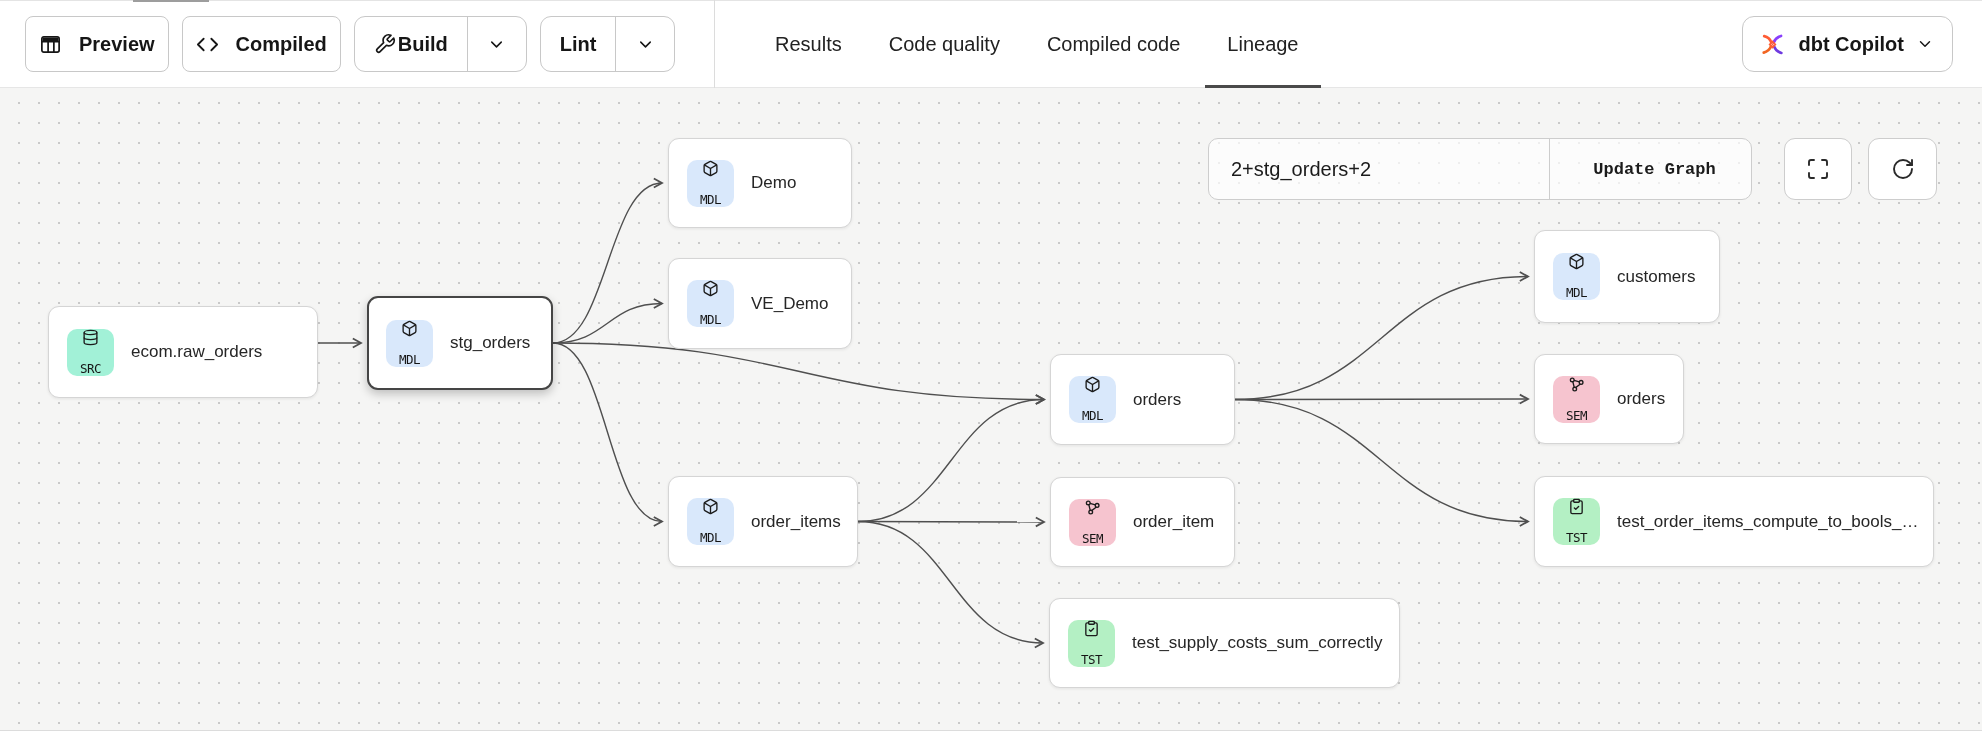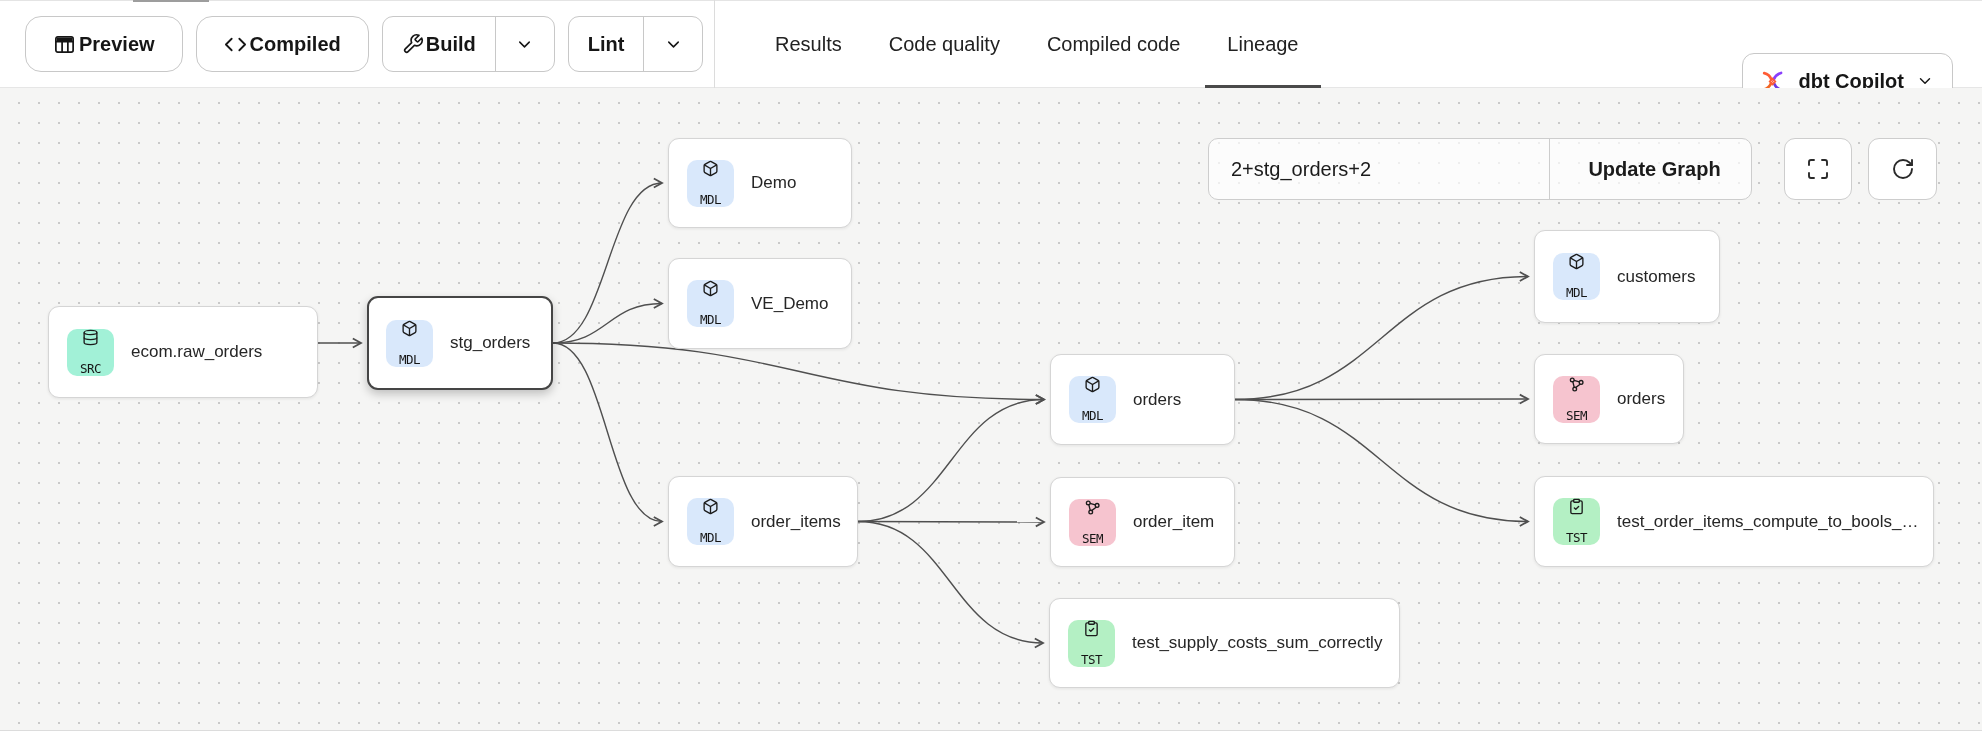--- a/index.html
+++ b/index.html
@@ -5,39 +5,39 @@
   * { margin:0; padding:0; box-sizing:border-box; }
   html,body { width:1982px; height:748px; overflow:hidden; background:#fff;
               font-family:"Liberation Sans", sans-serif; color:#1c1c1c; }
 
   
   .topbar { position:absolute; top:0; left:0; width:1982px; height:88px;
             background:#fff; border-bottom:1px solid #e6e6e6; }
   .top-hairline { position:absolute; top:0; left:0; width:100%; height:1px; background:#e4e4e4; }
   .tab-remnant { position:absolute; top:0; left:133px; width:76px; height:2px; background:#9d9d9d; }
   .toolbar-left { position:absolute; left:25px; top:16px; display:flex; gap:13px; align-items:center; }
-  .tb-btn { display:flex; align-items:center; gap:3px; height:56px; padding:0 27px;
-            background:#fff; border:1px solid #c8c8c8; border-radius:16px;
+  .tb-btn { display:flex; align-items:center; gap:17px; height:56px; padding:0 13px;
+            background:#fff; border:1px solid #c8c8c8; border-radius:8px;
             font-family:inherit; font-size:20px; font-weight:600; color:#161616; cursor:pointer; }
   .tb-btn svg { flex:0 0 auto; }
   .split { display:flex; height:56px; border:1px solid #c8c8c8; border-radius:11px; background:#fff; overflow:hidden; }
   .split .main { display:flex; align-items:center; gap:2px; padding:0 19px; border:none; background:transparent;
                  font-family:inherit; font-size:20px; font-weight:600; color:#161616; cursor:pointer; }
   .split .chev { display:flex; align-items:center; justify-content:center; width:59px; border:none;
                  border-left:1px solid #c8c8c8; background:transparent; cursor:pointer; }
   .topbar-divider { position:absolute; left:714px; top:0; width:1px; height:88px; background:#dcdcdc; }
 
   .tabs { position:absolute; left:753px; top:0; height:88px; display:flex; gap:3px; align-items:stretch; }
   .tab { position:relative; display:flex; align-items:center; padding:0 22px; background:transparent; border:none;
          font-family:inherit; font-size:20px; font-weight:500; color:#222; cursor:pointer; }
   .tab.active::after { content:""; position:absolute; left:0; right:0; bottom:0; height:3px; background:#4a4a4a; }
 
   .copilot-btn { position:absolute; right:29px; top:16px; height:56px; display:flex; align-items:center; gap:12px;
                  padding:0 18px 0 16px; background:#fff; border:1px solid #c8c8c8; border-radius:12px;
-                 font-family:inherit; font-size:20px; font-weight:600; color:#161616; cursor:pointer;margin-top:37px; }
+                 font-family:inherit; font-size:20px; font-weight:600; color:#161616; cursor:pointer; }
 
   
   .canvas { position:absolute; top:88px; left:0; width:1982px; height:651px;
             background-color:#f5f5f4;
             background-image:radial-gradient(circle, #c9c9c9 1.4px, transparent 1.5px);
             background-size:20px 20px; background-position:9px 5px; overflow:hidden; }
   .bottom-strip { position:absolute; left:0; bottom:0; width:1982px; height:9px;
                   background:#fff; border-top:1px solid #dcdcdc; }
 
   .edges-svg { position:absolute; top:0; left:0; width:1982px; height:651px; pointer-events:none; }
@@ -57,21 +57,21 @@
 
   
   .selector-bar { position:absolute; left:1208px; top:50px; width:544px; height:62px;
                   display:flex; background:rgba(255,255,255,0.68);
                   border:1px solid #cdcdcd; border-radius:10px; overflow:hidden; }
   .selector-input { flex:0 0 340px; display:flex; align-items:center; padding:0 22px;
                     font-size:20px; color:#1b1b1b; background:transparent; border:none; outline:none;
                     font-family:inherit; }
   .update-graph { flex:1; display:flex; align-items:center; justify-content:center;
                   border:none; border-left:1px solid #cdcdcd; background:transparent;
-                  font-family:Liberation Sans, sans-serif; font-size:20px; font-weight:600; color:#1b1b1b; cursor:pointer;padding-left:8px; }
+                  font-family:Liberation Mono, monospace; font-size:17px; font-weight:600; color:#1b1b1b; cursor:pointer;padding-left:8px; }
   .icon-btn { position:absolute; top:50px; height:62px; display:flex; align-items:center; justify-content:center;
               background:#fff; border:1px solid #cdcdcd; border-radius:11px; cursor:pointer; }
   .icon-btn.fullscreen { left:1784px; width:68px; }
   .icon-btn.refresh { left:1868px; width:69px; }
 </style>
 </head>
 <body>
 
 <header class="topbar">
   <div class="top-hairline"></div>

